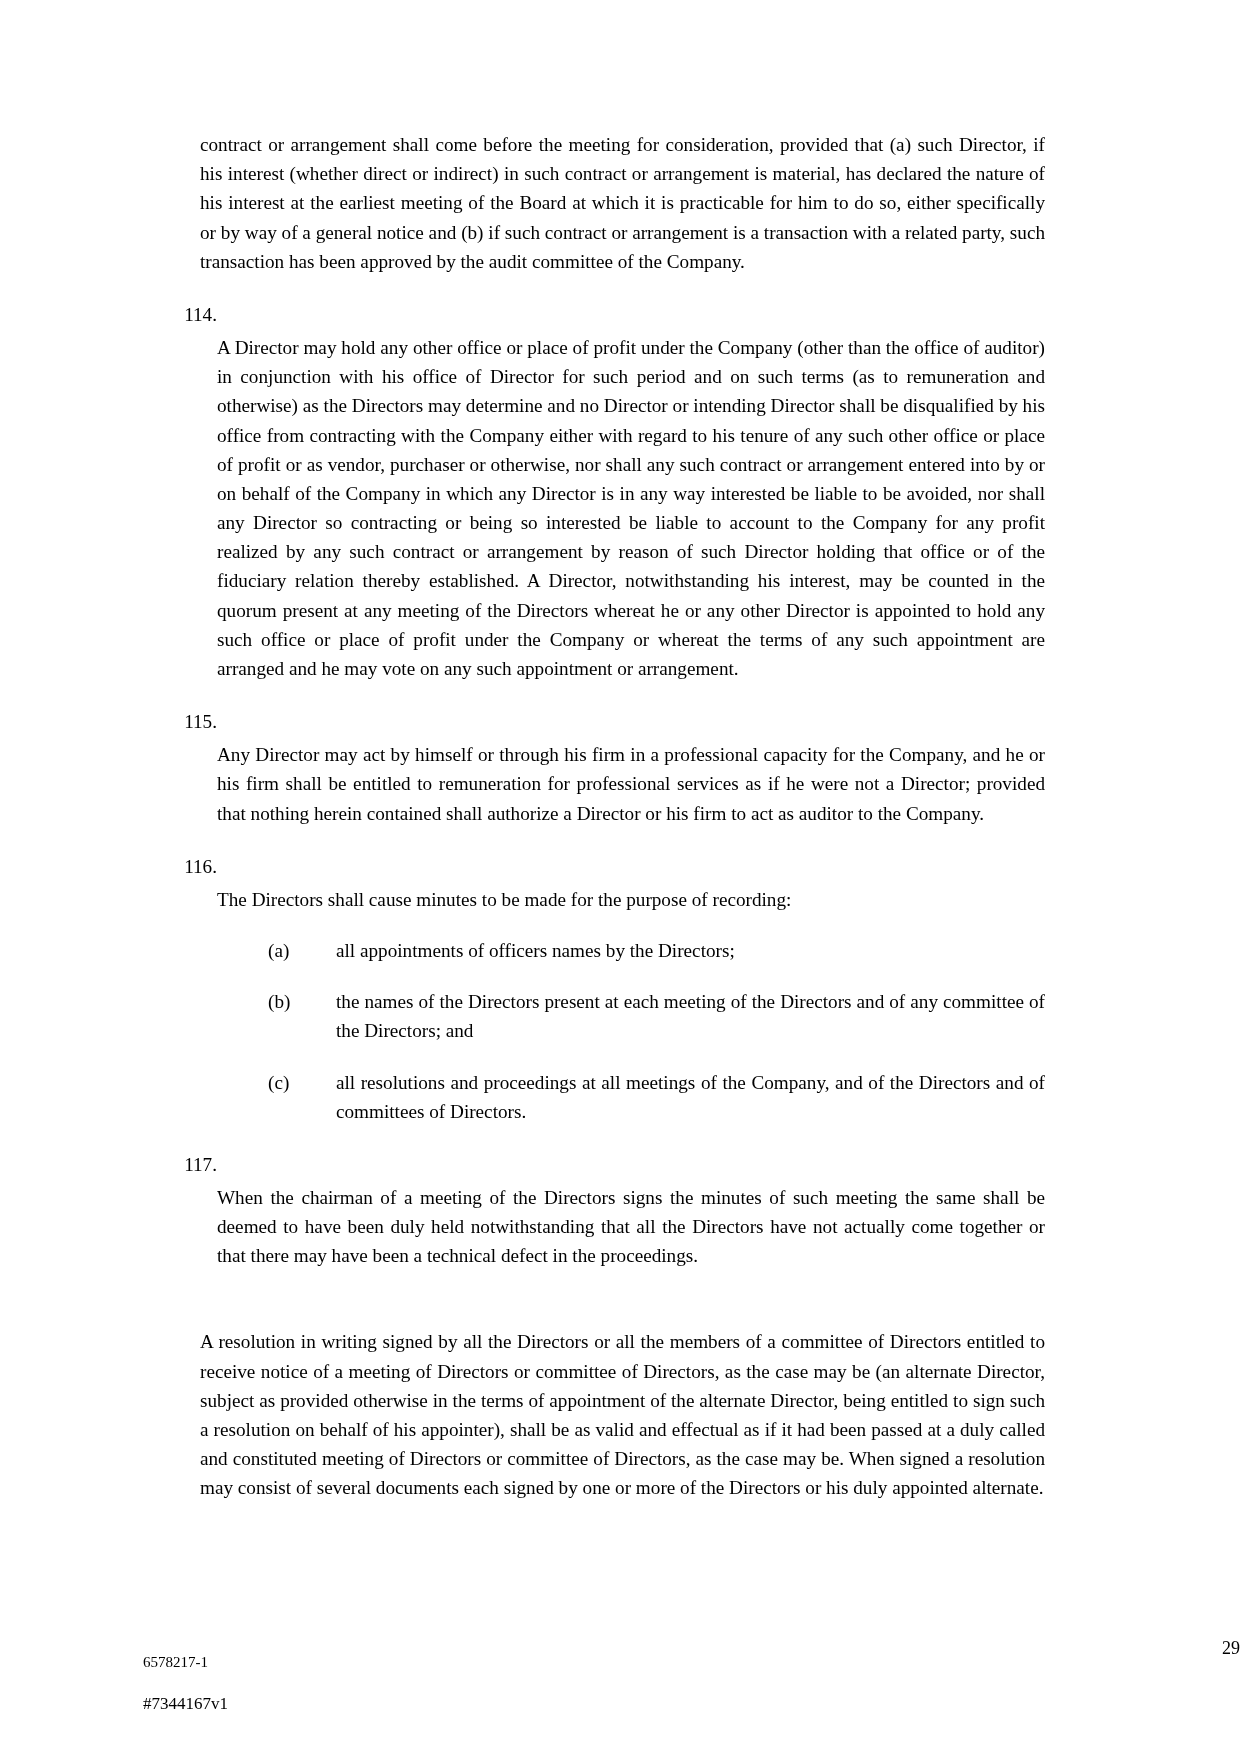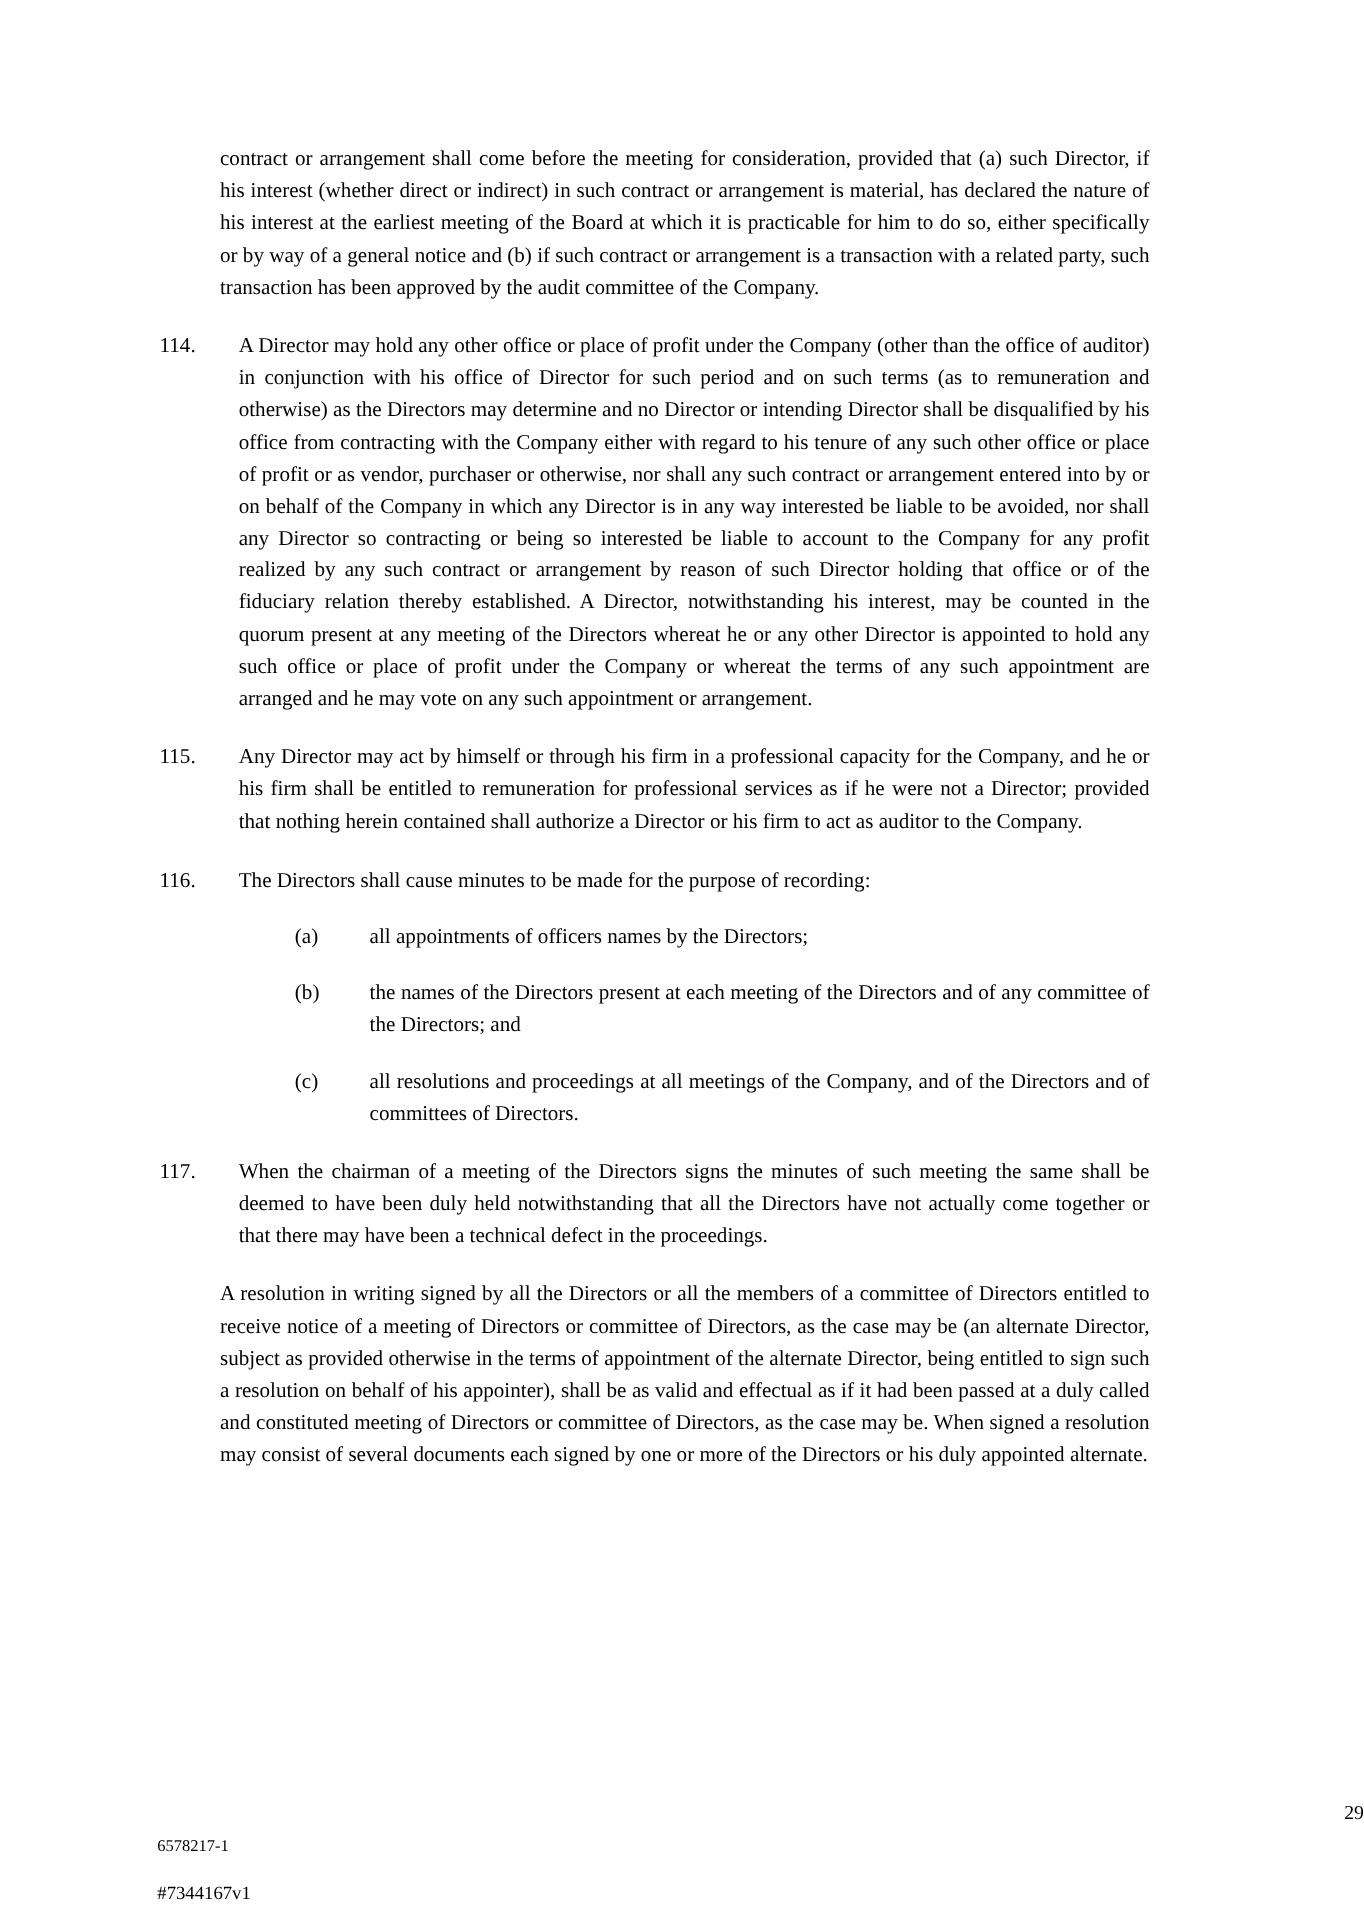--- a/index.html
+++ b/index.html
@@ -35,28 +35,29 @@
   }
   .clause {
     display: flex;
     margin-top: 24px;
     font-size: 19.2px;
     line-height: 1.52;
   }
   .clause-num {
     width: 72px;
     flex: 0 0 72px;
-    text-align: left;
+    text-align: right;
     margin-left: -55px;
     padding-left: 0;
   }
   .clause-body {
     flex: 1 1 auto;
     text-align: justify;
     text-justify: inter-word;
+    margin-top: 33px;
   }
   .subclause {
     display: flex;
     margin-top: 22px;
     font-size: 19.2px;
     line-height: 1.52;
     padding-left: 68px;
   }
   .sub-label {
     width: 68px;
@@ -71,21 +72,21 @@
     position: absolute;
     left: 0;
     right: 0;
     bottom: 94px;
     text-align: right;
     font-size: 18px;
   }
   .footer-codes {
     position: absolute;
     left: 143px;
-    bottom: 19px;
+    bottom: 36px;
     font-size: 15px;
     line-height: 1.55;
     font-family: "Liberation Serif", "DejaVu Serif", serif;
   }
   .footer-codes .code2 {
     font-size: 17px;
     margin-top: 16px;
   }
 </style>
 </head>

